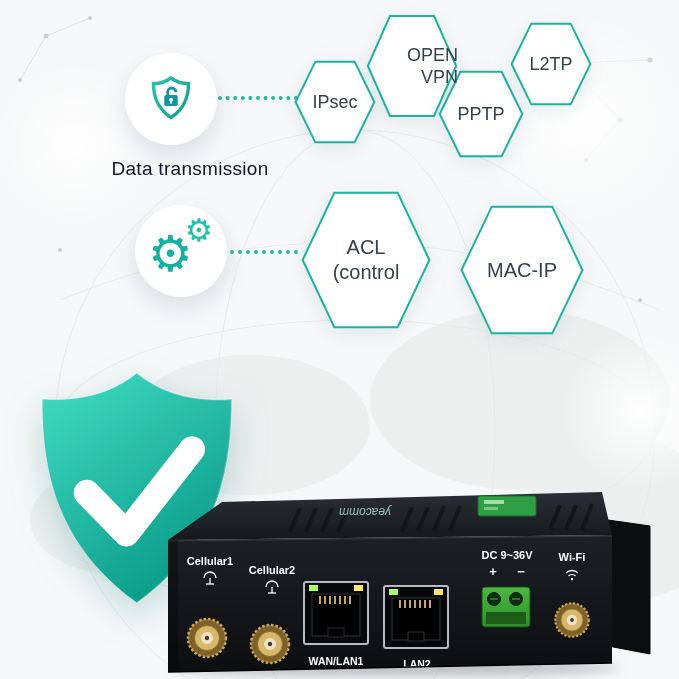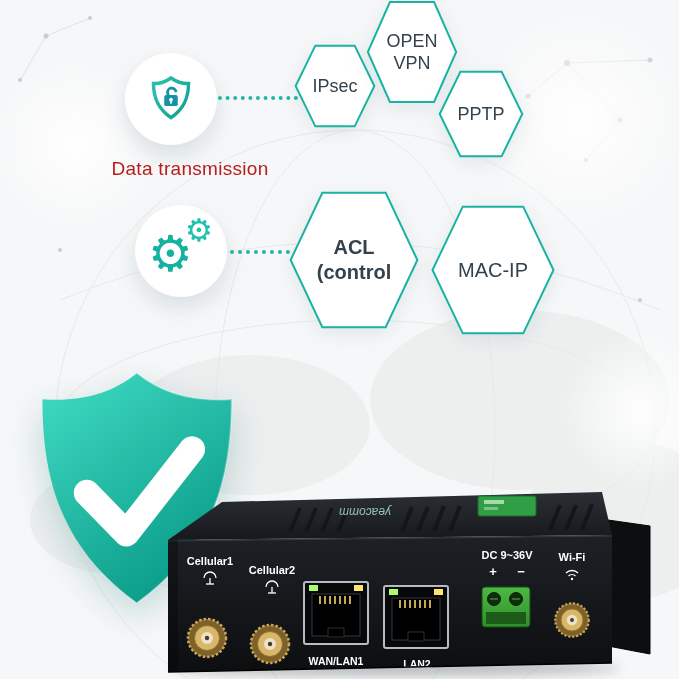--- a/index.html
+++ b/index.html
@@ -16,43 +16,43 @@
 
   
   .icon-circle{position:absolute;width:92px;height:92px;border-radius:50%;background:#ffffff;
                box-shadow:0 10px 22px rgba(110,140,150,0.22);display:flex;align-items:center;justify-content:center;}
   .circle-row1{left:125px;top:53px;}
   .circle-row2{left:135px;top:205px;}
   .gear-glyph{position:absolute;color:#16b2a0;font-family:"DejaVu Sans",sans-serif;line-height:1;}
   .gear-big{left:13px;top:24px;font-size:50px;}
   .gear-small{left:50px;top:10px;font-size:31px;color:#1cc2ae;}
 
-  .feature-label{position:absolute;width:260px;text-align:center;color:#b91c1c;font-size:19px;letter-spacing:.3px;}
+  .feature-label{position:absolute;width:260px;text-align:center;color:#0f172a;font-size:19px;letter-spacing:.3px;}
   .label-row1{left:60px;top:158px;}
   .label-row2{left:50px;top:321px;}
 
   .dotline{position:absolute;border-top:4px dotted #23b6a4;height:0;}
   .dot-row1{left:218px;top:96px;width:80px;}
   .dot-row2{left:230px;top:250px;width:68px;}
 
   
   .hex{position:absolute;display:flex;align-items:center;justify-content:center;text-align:center;color:#33424d;}
   .hex svg{position:absolute;left:0;top:0;width:100%;height:100%;
            filter:drop-shadow(0 5px 10px rgba(110,140,150,0.15));}
   .hex polygon{fill:#ffffff;stroke:#1ab3a1;stroke-width:2;vector-effect:non-scaling-stroke;}
   .hex-text{position:relative;z-index:1;width:100%;}
   .hex-text span{display:block;}
   .t18{font-size:18px;line-height:22px;}
   .t20{font-size:20px;line-height:25px;}
-  .hex-ipsec{left:294px;top:44px;width:82px;height:84px;}
-  .hex-openvpn{left:366px;top:0;width:92px;height:104px;}
+  .hex-ipsec{left:294px;top:60px;width:82px;height:84px;}
+  .hex-openvpn{left:366px;top:14px;width:92px;height:104px;text-align:right;}
   .hex-pptp{left:438px;top:70px;width:86px;height:88px;}
   .hex-l2tp{left:510px;top:22px;width:82px;height:84px;}
-  .hex-acl{left:288px;top:190px;width:132px;height:140px;font-weight:bold;}
-  .hex-macip{left:430px;top:204px;width:126px;height:132px;}
+  .hex-acl{left:300px;top:190px;width:132px;height:140px;}
+  .hex-macip{left:459px;top:204px;width:126px;height:132px;}
 
   
   .shield-big{position:absolute;left:26px;top:366px;width:222px;height:244px;
               filter:drop-shadow(0 12px 18px rgba(20,120,110,0.25));}
 
   
   .router-shadow{position:absolute;left:172px;top:660px;width:448px;height:16px;border-radius:50%;
                  background:rgba(40,50,55,0.30);filter:blur(6px);}
   .router-svg{position:absolute;left:160px;top:486px;}
   .router-svg text{font-family:"Liberation Sans",sans-serif;}
@@ -142,20 +142,28 @@
       <span>OPEN</span>
       <span>VPN</span>
     </div>
   </div>
   <div class="hex hex-pptp">
     <svg viewBox="0 0 100 100" preserveAspectRatio="none">
       <polygon points="26,2 74,2 98,50 74,98 26,98 2,50"></polygon>
       </svg>
     <div class="hex-text t18">
       <span>PPTP</span>
+    </div>
+  </div>
+  <div class="hex hex-l2tp">
+    <svg viewBox="0 0 100 100" preserveAspectRatio="none">
+      <polygon points="26,2 74,2 98,50 74,98 26,98 2,50"></polygon>
+      </svg>
+    <div class="hex-text t18">
+      <span>L2TP</span>
     </div>
   </div>
 
   <div class="icon-circle circle-row2">
     <span class="gear-glyph gear-big">⚙</span>
     <span class="gear-glyph gear-small">⚙</span>
   </div>
   <div class="dotline dot-row2"></div>
 
   <div class="hex hex-acl">

